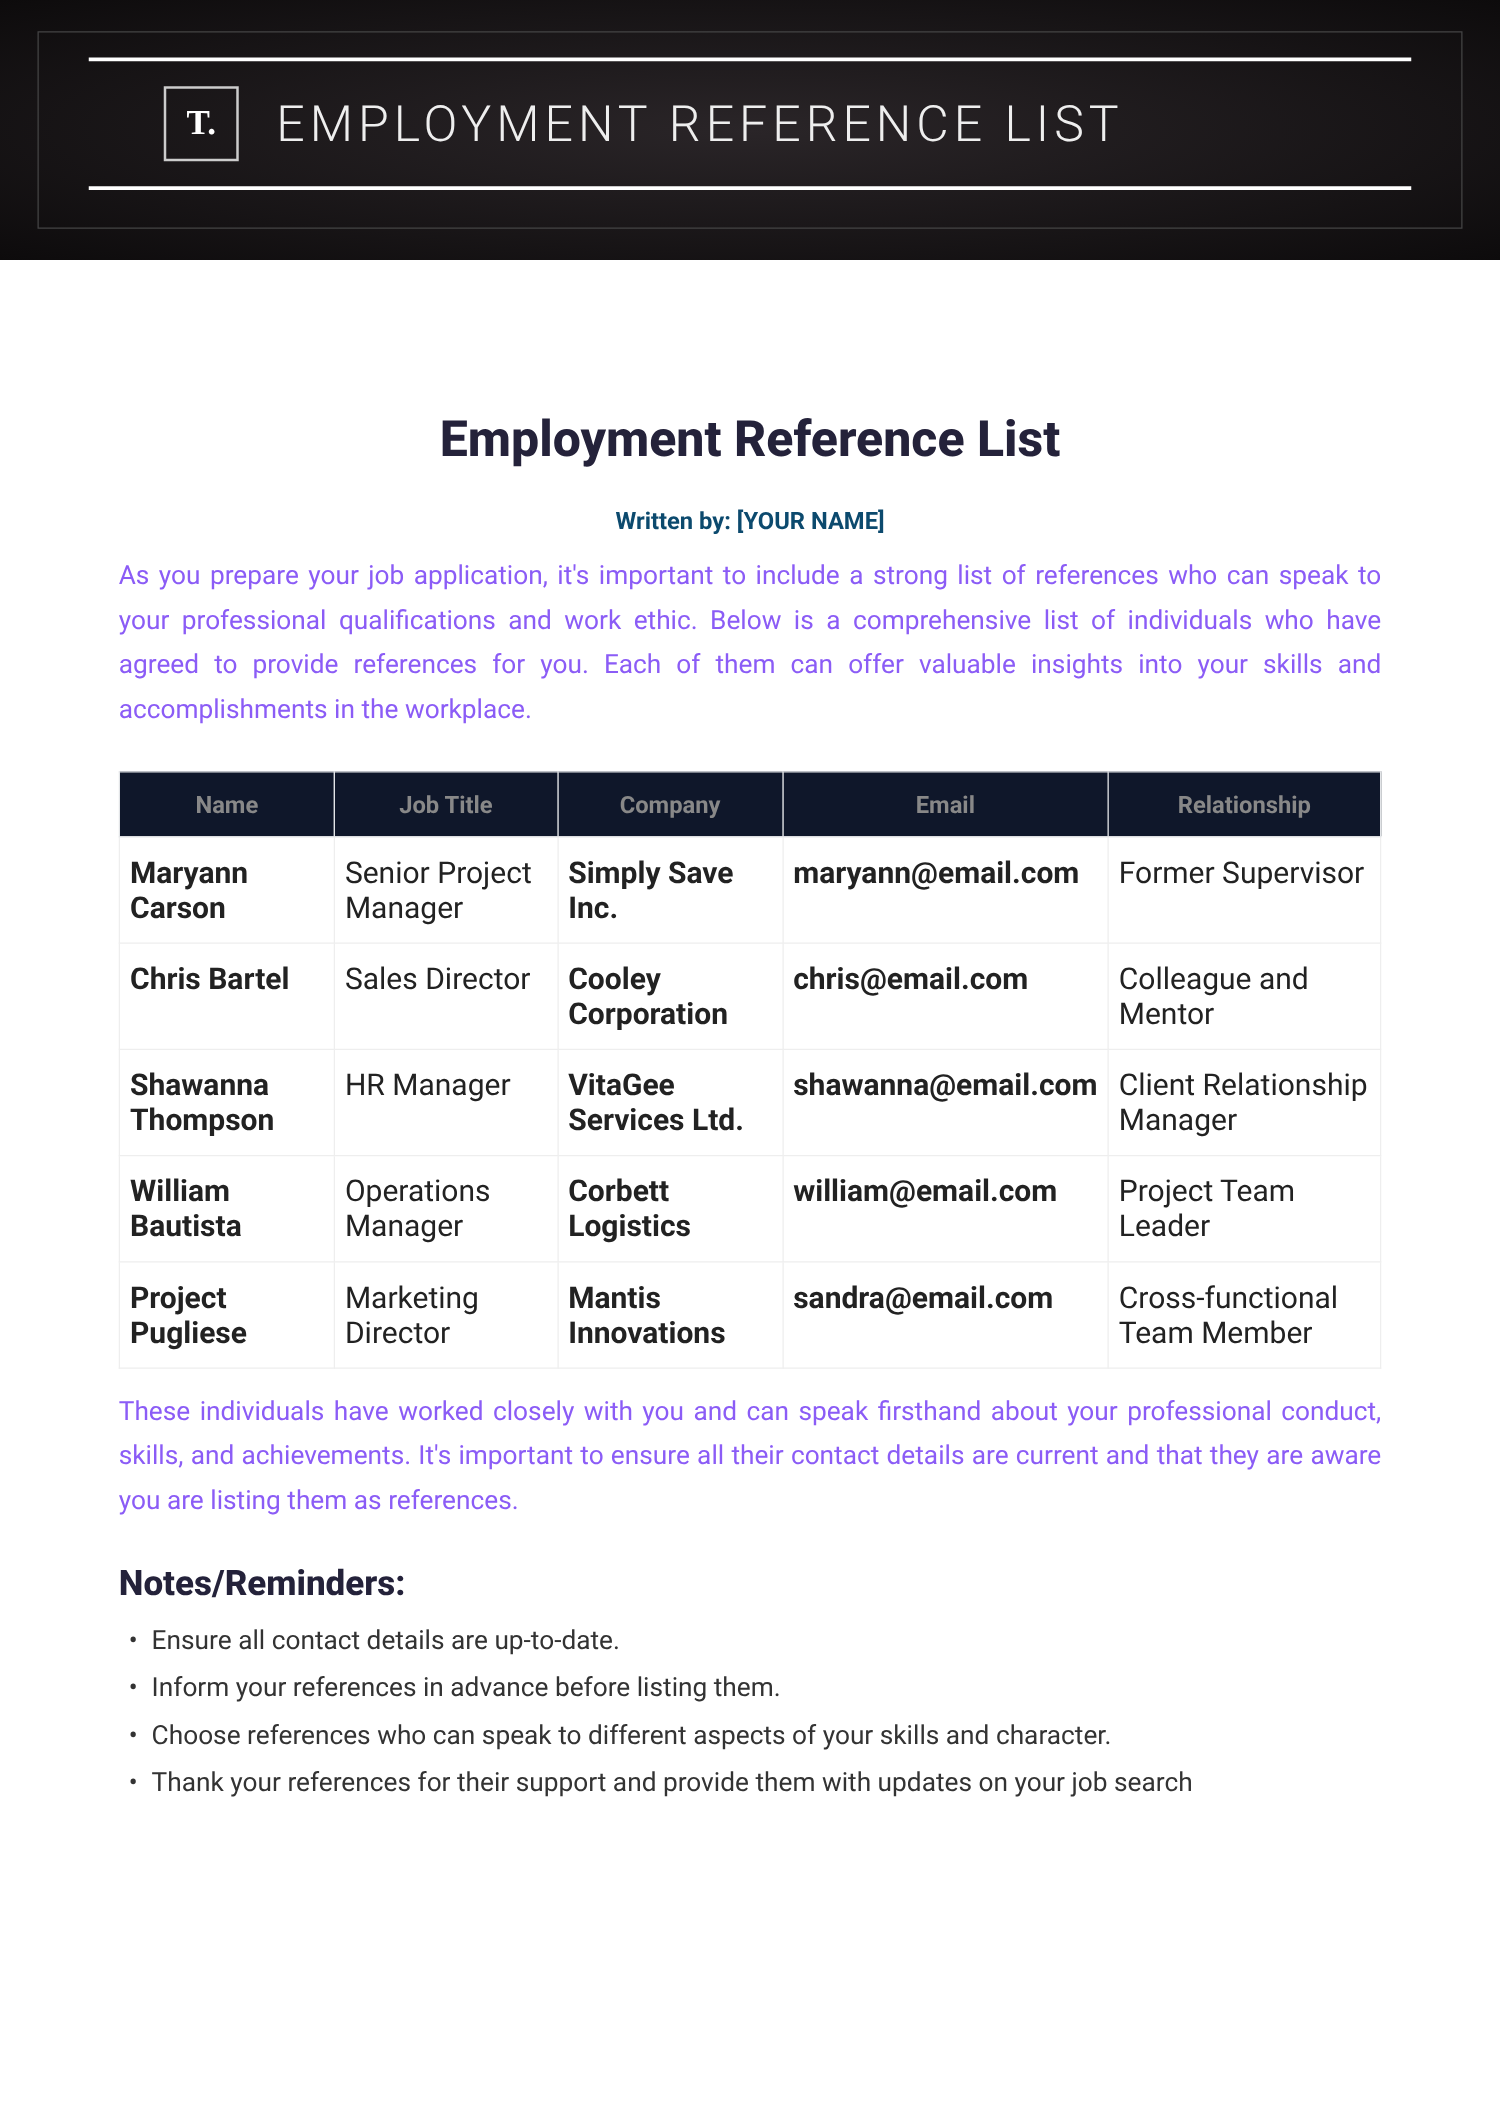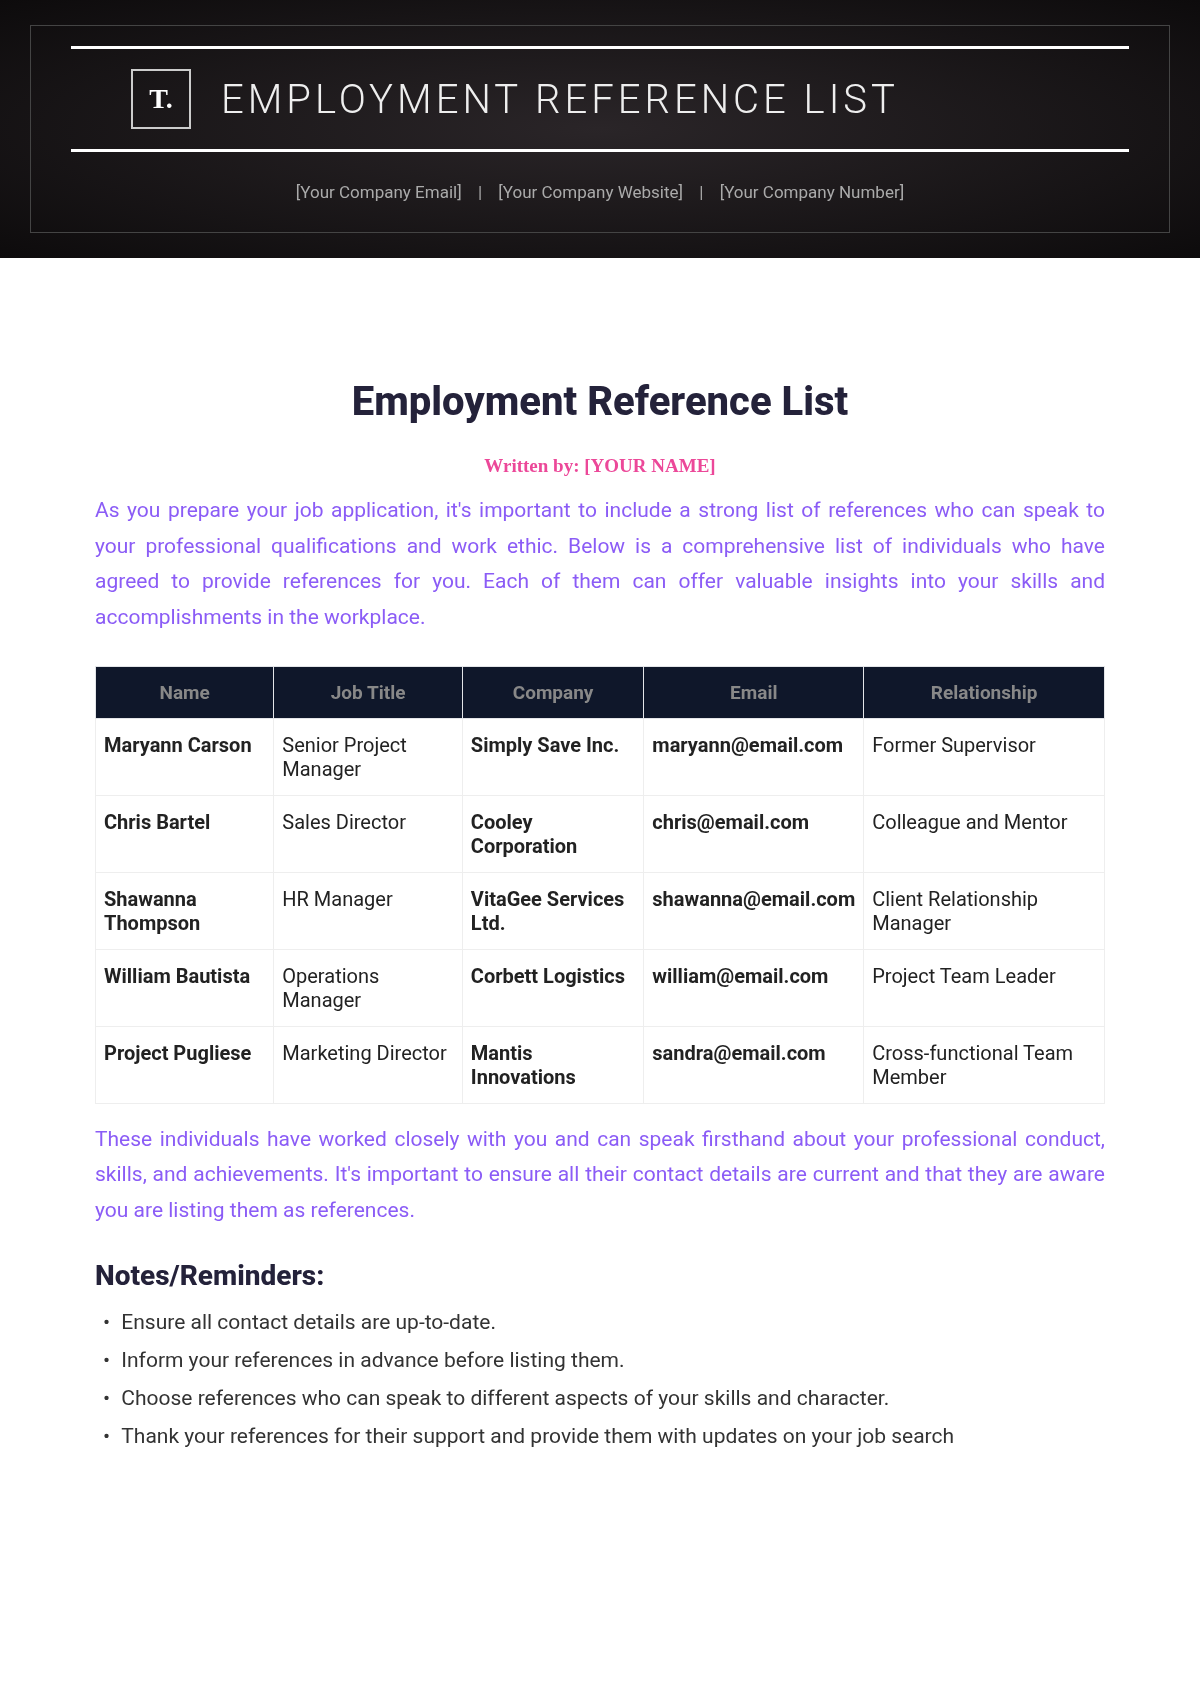--- a/index.html
+++ b/index.html
@@ -62,23 +62,22 @@
     text-align: center;
     font-size: 40px;
     font-weight: 800;
     color: #24223a;
     margin-bottom: 30px;
   }
   .byline {
     text-align: center;
     font-weight: 700;
     font-size: 19px;
-    color: #ec4899;
+    color: #0c4a6e;
     margin-bottom: 16px;
-    font-family: Liberation Serif, serif;
   }
   .intro, .outro {
     font-size: 21px;
     line-height: 1.7;
     color: #8b5cf6;
     text-align: justify;
     margin-bottom: 30px;
   }
   .section-heading {
     font-size: 28px;
@@ -100,21 +99,21 @@
     font-weight: 700;
     padding: 14px 8px;
     border: 1px solid #e3e5e8;
     text-align: center;
   }
   tbody td {
     padding: 14px 8px;
     border: 1px solid #eee;
     vertical-align: top;
     color: #222;
-    font-size: 20px;
+    font-size: 24px;
   }
   tbody td.bold { font-weight: 700; }
   ul.notes {
     list-style: none;
     padding-left: 8px;
     font-size: 21px;
     color: #333;
   }
   ul.notes li {
     margin-bottom: 8px;
@@ -132,27 +131,20 @@
 <div class="header-banner">
   <div class="header-inner">
     <hr class="hr-line">
     <div class="title-row">
       <div class="logo-box">
         <span>T.</span>
       </div>
       <div class="banner-title">EMPLOYMENT REFERENCE LIST</div>
     </div>
     <hr class="hr-line">
-    <div class="contact-row">
-      <span>[Your Company Email]</span>
-      <span>|</span>
-      <span>[Your Company Website]</span>
-      <span>|</span>
-      <span>[Your Company Number]</span>
-    </div>
   </div>
 </div>
 
 <div class="content">
   <h1 class="doc-title">Employment Reference List</h1>
   <p class="byline">Written by: [YOUR NAME]</p>
   <p class="intro">As you prepare your job application, it's important to include a strong list of references who can speak to your professional qualifications and work ethic. Below is a comprehensive list of individuals who have agreed to provide references for you. Each of them can offer valuable insights into your skills and accomplishments in the workplace.</p>
 
 
   <table>

